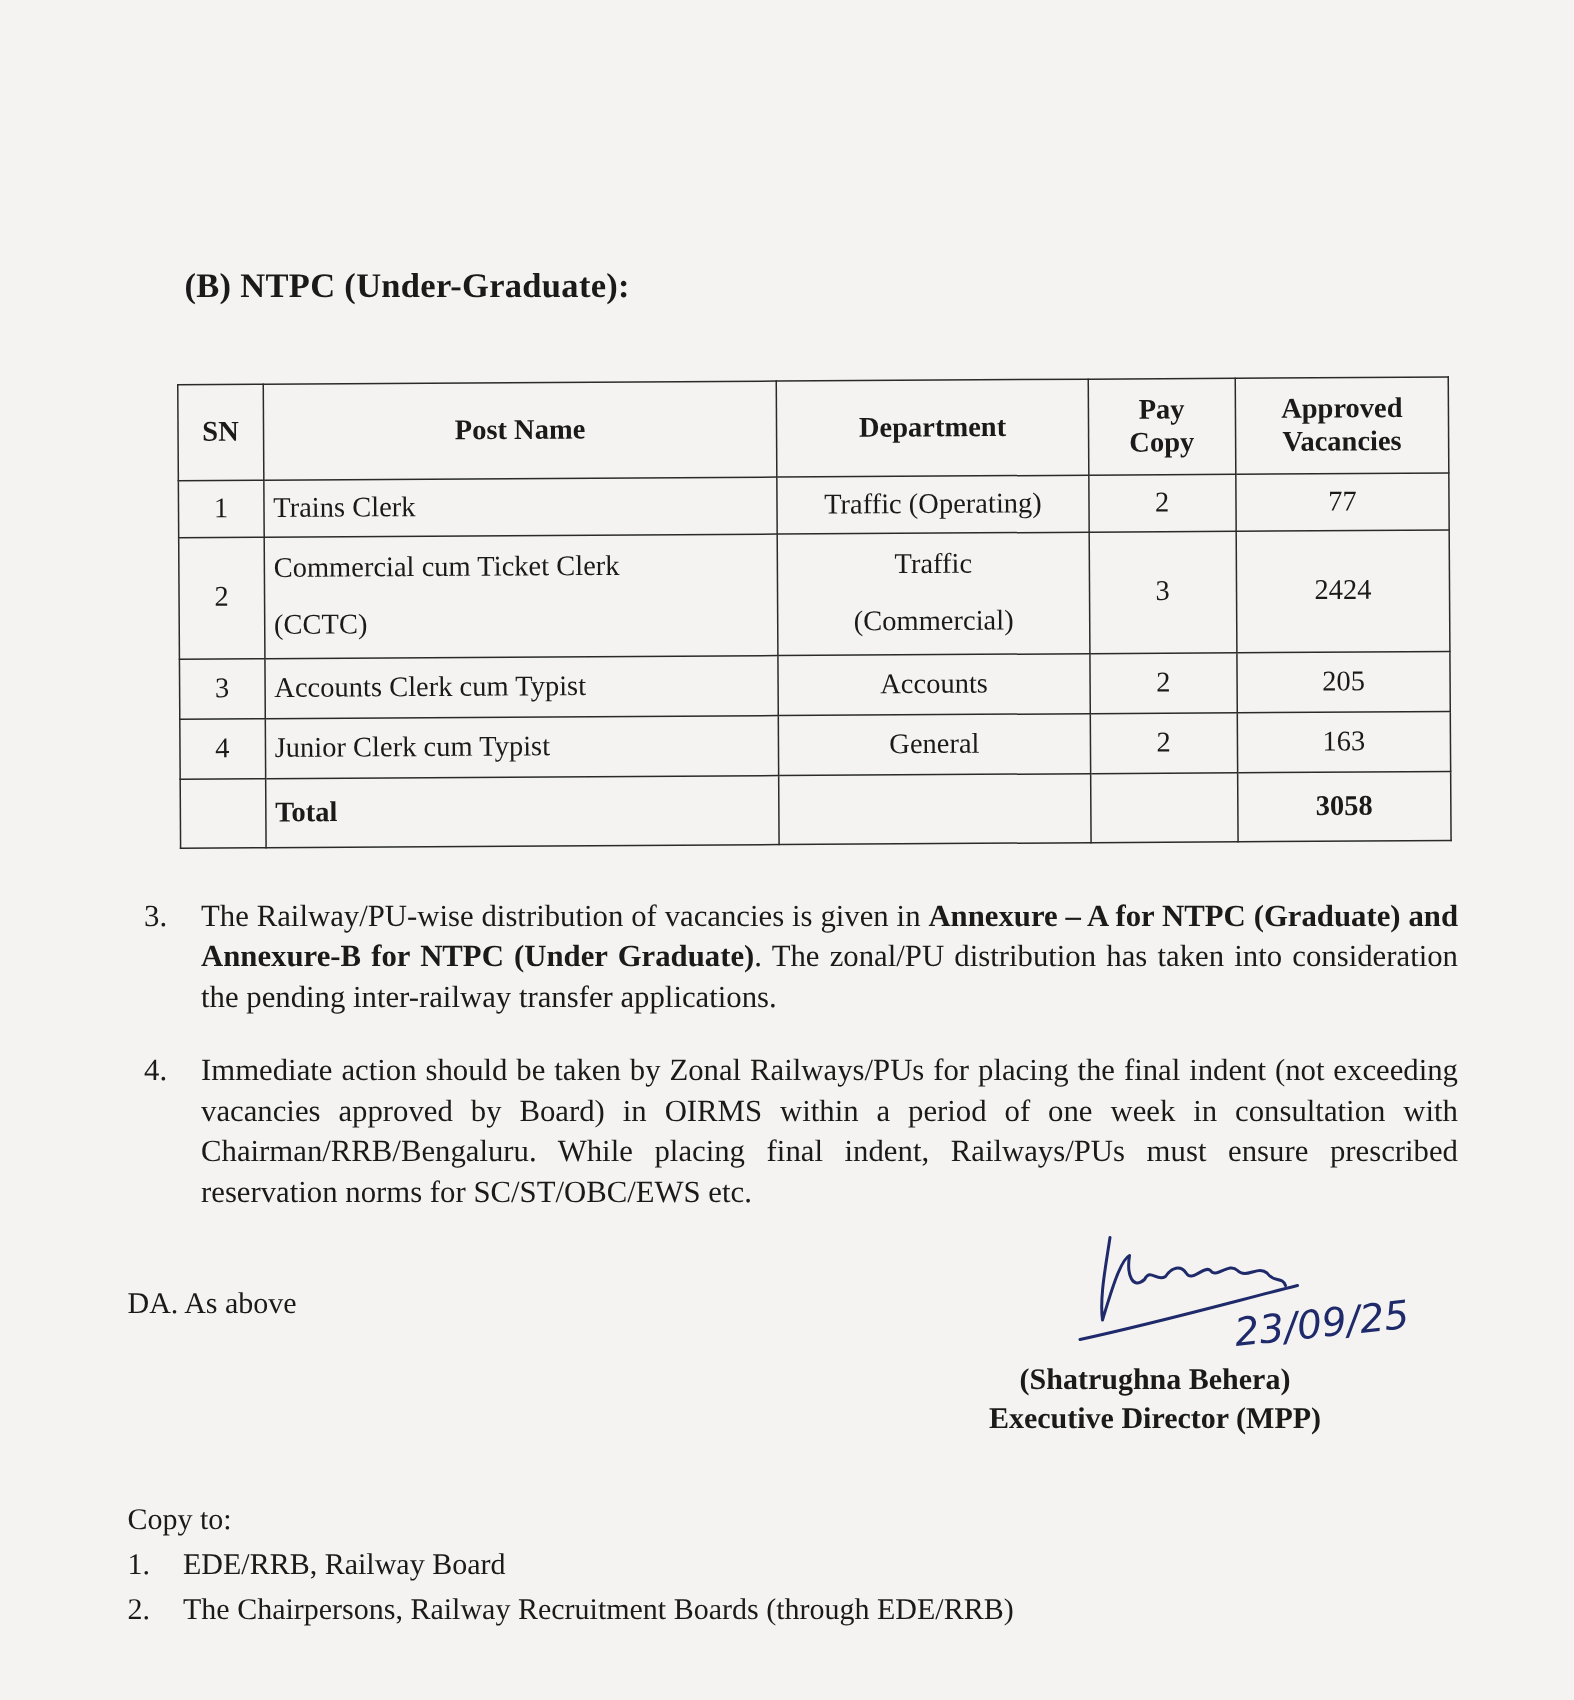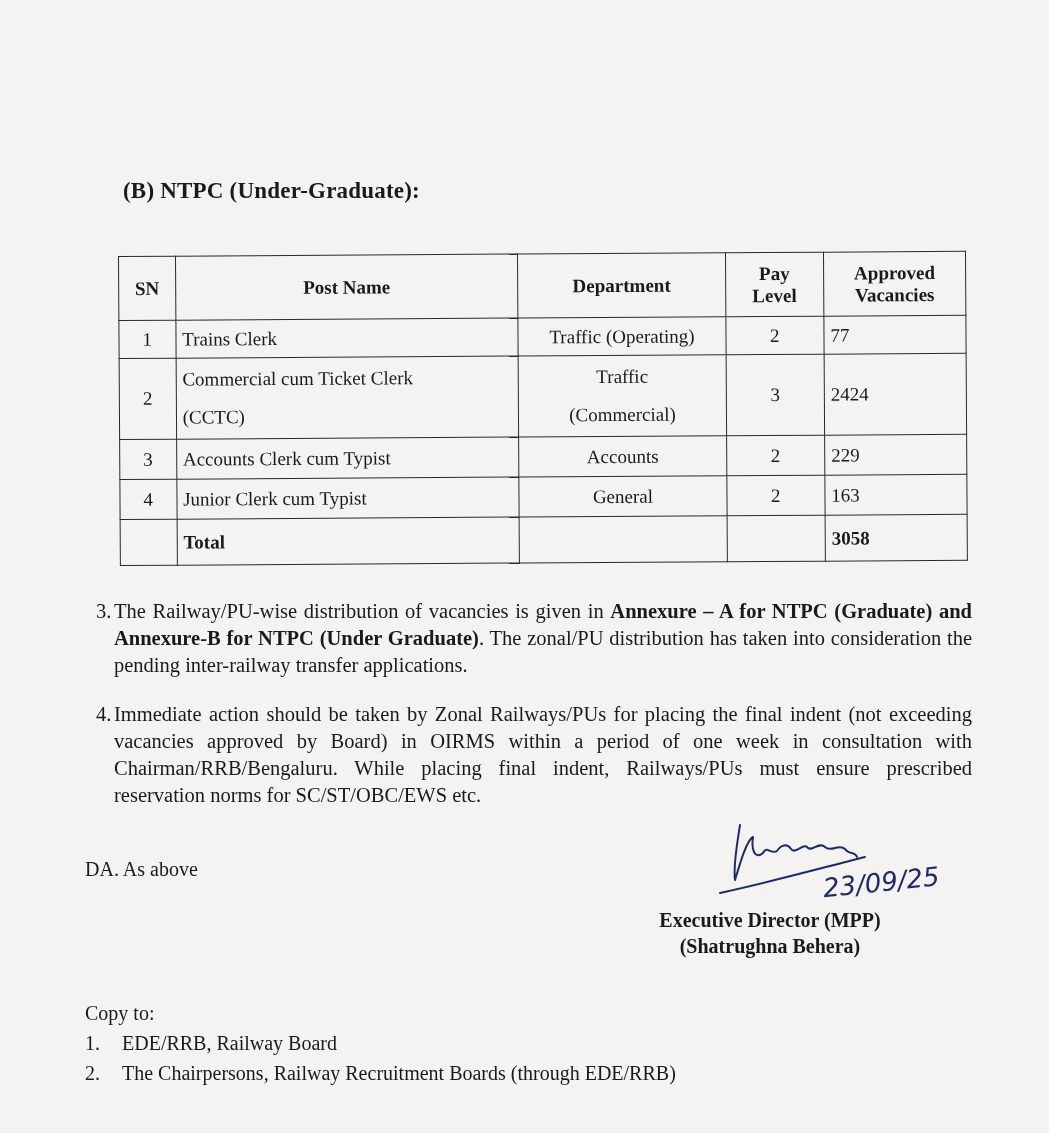--- a/index.html
+++ b/index.html
@@ -25,38 +25,38 @@
   table.vac td, table.vac th {
     border: 1.6px solid #2a2a2a;
     padding: 2px 6px;
     vertical-align: middle;
   }
   table.vac th { font-weight: bold; text-align: center; line-height: 1.15; }
   .c-sn { width: 44px; text-align: center; }
   .c-post { width: 334px; text-align: left; }
   .c-dept { width: 196px; text-align: center; }
   .c-pay { width: 86px; text-align: center; }
-  .c-vac { width: 130px; }
+  .c-vac { width: 130px; text-align: center; }
   tr.hdr { height: 64px; }
   tr.r1 { height: 38px; }
   tr.r2 { height: 80px; }
   tr.r3 { height: 40px; }
   tr.r4 { height: 40px; }
   tr.rt { height: 46px; }
   td.top { vertical-align: top; }
   td.bold { font-weight: bold; }
   .post2 div { line-height: 38px; }
   .dept2 div { line-height: 38px; }
 
   .para {
     position: absolute; left: 96px; width: 876px;
     font-size: 20.5px; line-height: 27px; text-align: justify;
   }
   .para .num { position: absolute; left: 0; top: 0; }
-  .para .txt { margin-left: 18px; text-align: justify; }
+  .para .txt { margin-left: 38px; text-align: justify; }
   .p3 { top: 598px; }
   .p4 { top: 701px; }
   b { font-weight: bold; }
 
   .da { position: absolute; left: 85px; top: 858px; font-size: 20px; font-weight: normal; }
   .signature { position: absolute; left: 715px; top: 815px; width: 240px; height: 90px; }
   .sig-block {
     position: absolute; left: 620px; top: 907px; width: 300px;
     text-align: center; font-size: 20px; font-weight: bold; line-height: 26px;
   }
@@ -72,21 +72,21 @@
   <div class="heading">(B) NTPC (Under-Graduate):</div>
 
   <table class="vac">
     <tbody>
         <tr class="hdr">
       <th class="c-sn">SN</th>
       <th class="c-post" style="text-align:center">Post Name</th>
       <th class="c-dept">Department</th>
       <th class="c-pay">
         <div>Pay</div>
-        <div>Level</div>
+        <div>Copy</div>
       </th>
       <th class="c-vac">
         <div>Approved</div>
         <div>Vacancies</div>
       </th>
     </tr>
     <tr class="r1">
       <td class="c-sn">1</td>
       <td class="c-post">Trains Clerk</td>
       <td class="c-dept top">Traffic (Operating)</td>
@@ -104,21 +104,21 @@
         <div>(Commercial)</div>
       </td>
       <td class="c-pay">3</td>
       <td class="c-vac">2424</td>
     </tr>
     <tr class="r3">
       <td class="c-sn">3</td>
       <td class="c-post">Accounts Clerk cum Typist</td>
       <td class="c-dept top">Accounts</td>
       <td class="c-pay top">2</td>
-      <td class="c-vac top">229</td>
+      <td class="c-vac top">205</td>
     </tr>
     <tr class="r4">
       <td class="c-sn">4</td>
       <td class="c-post">Junior Clerk cum Typist</td>
       <td class="c-dept top">General</td>
       <td class="c-pay top">2</td>
       <td class="c-vac top">163</td>
     </tr>
     <tr class="rt">
       <td class="c-sn"></td>
@@ -144,22 +144,22 @@
 
   <svg class="signature" viewBox="0 0 240 90">
     <g fill="none" stroke="#1f2a6b" stroke-width="2" stroke-linecap="round" stroke-linejoin="round">
       <path d="M25 10 C 22 30, 18 50, 20 65 C 26 45, 32 25, 38 22 C 36 35, 40 45, 48 38 C 52 30, 56 40, 62 36 C 66 30, 72 28, 76 34 C 80 40, 88 28, 92 32 C 96 38, 104 26, 110 32 C 116 38, 124 28, 130 34 C 134 40, 140 36, 142 42"></path>
       <path d="M5 78 C 60 66, 110 52, 150 42"></path>
     </g>
     <text x="108" y="78" font-family="'DejaVu Sans', sans-serif" font-size="26" font-style="italic" fill="#1f2a6b" transform="rotate(-6 150 70)">23/09/25</text>
   </svg>
 
   <div class="sig-block">
+    <div>(Shatrughna Behera)</div>
     <div>Executive Director (MPP)</div>
-    <div>(Shatrughna Behera)</div>
   </div>
 
   <div class="copy">
     <div>Copy to:</div>
     <div class="item">
       <span class="n">1.</span>
       <span>EDE/RRB, Railway Board</span>
     </div>
     <div class="item">
       <span class="n">2.</span>

